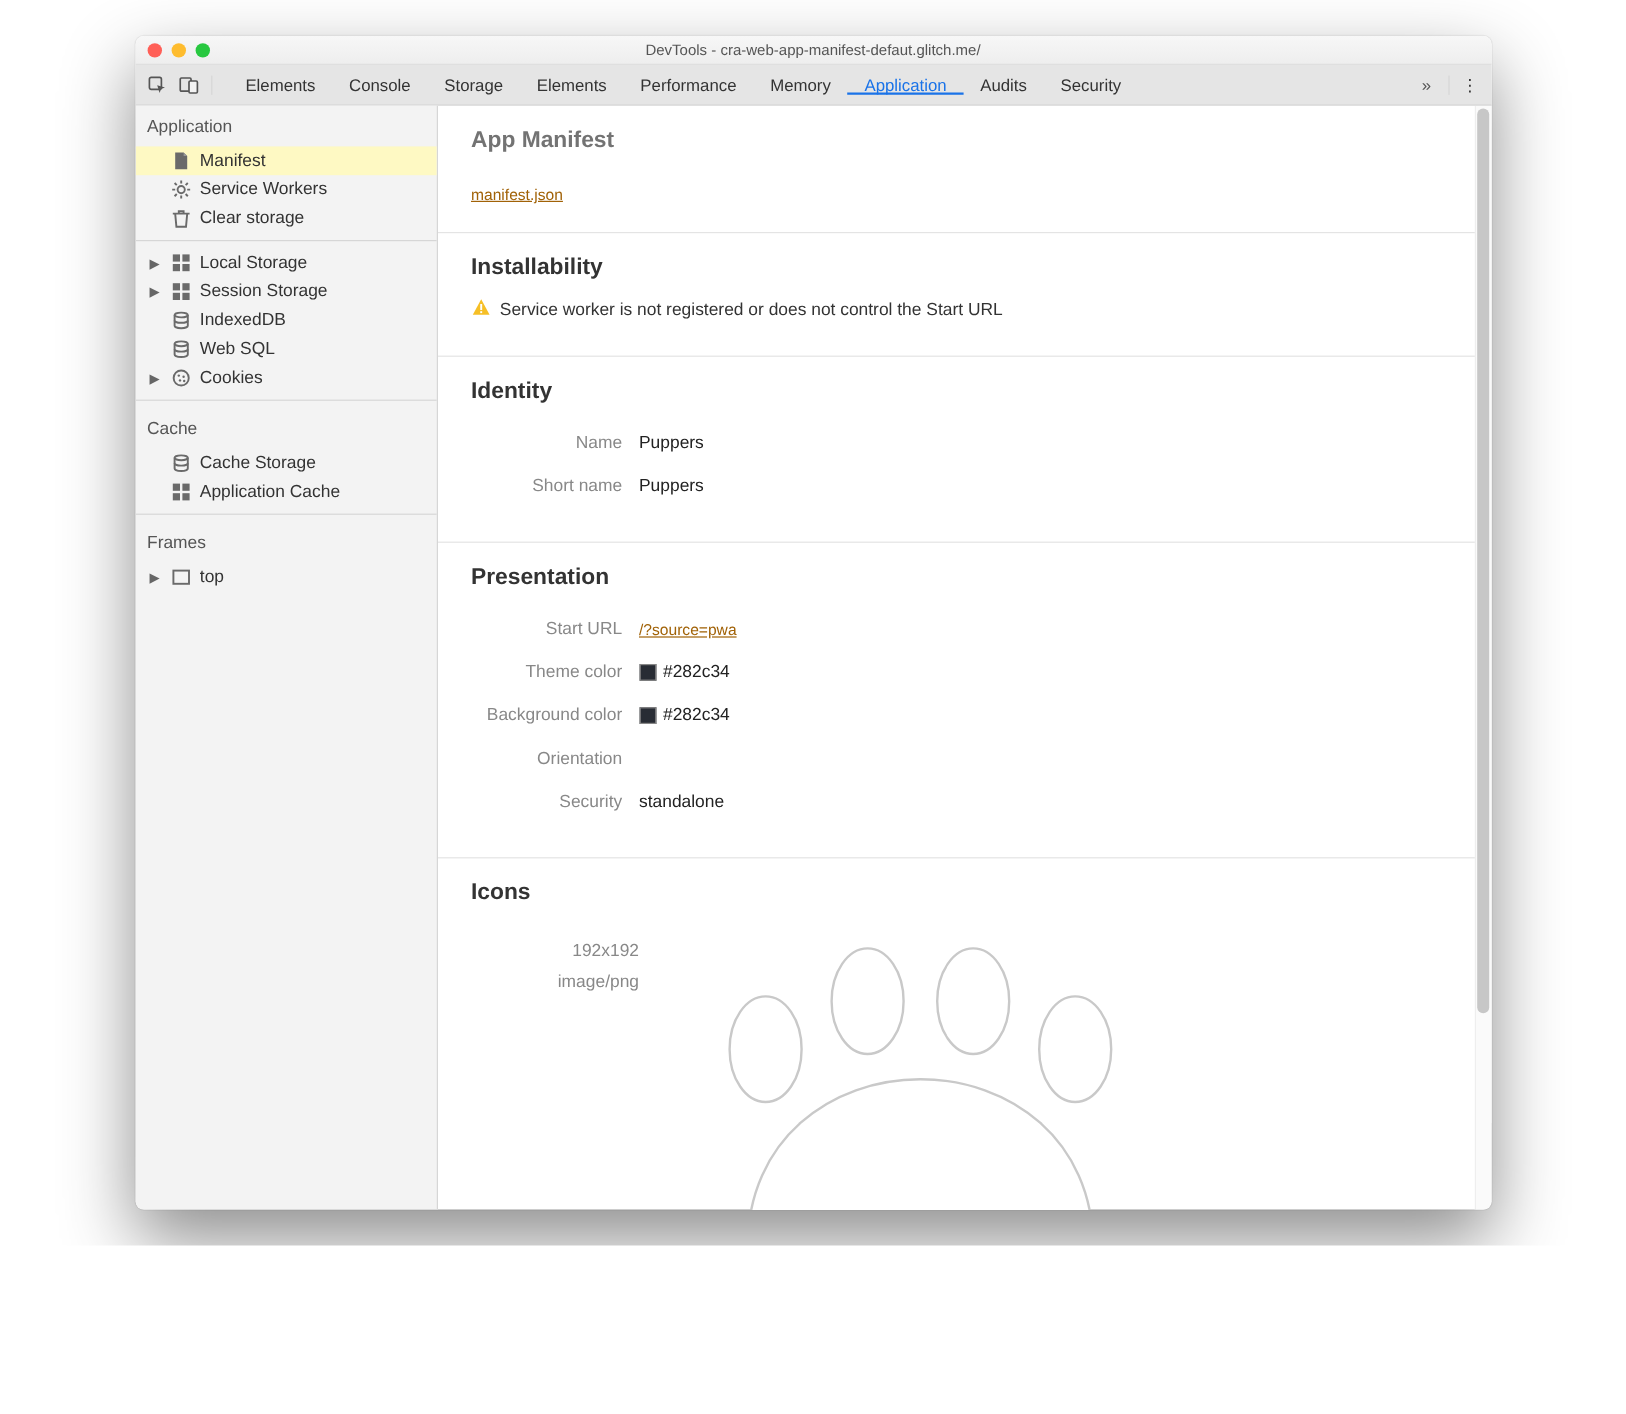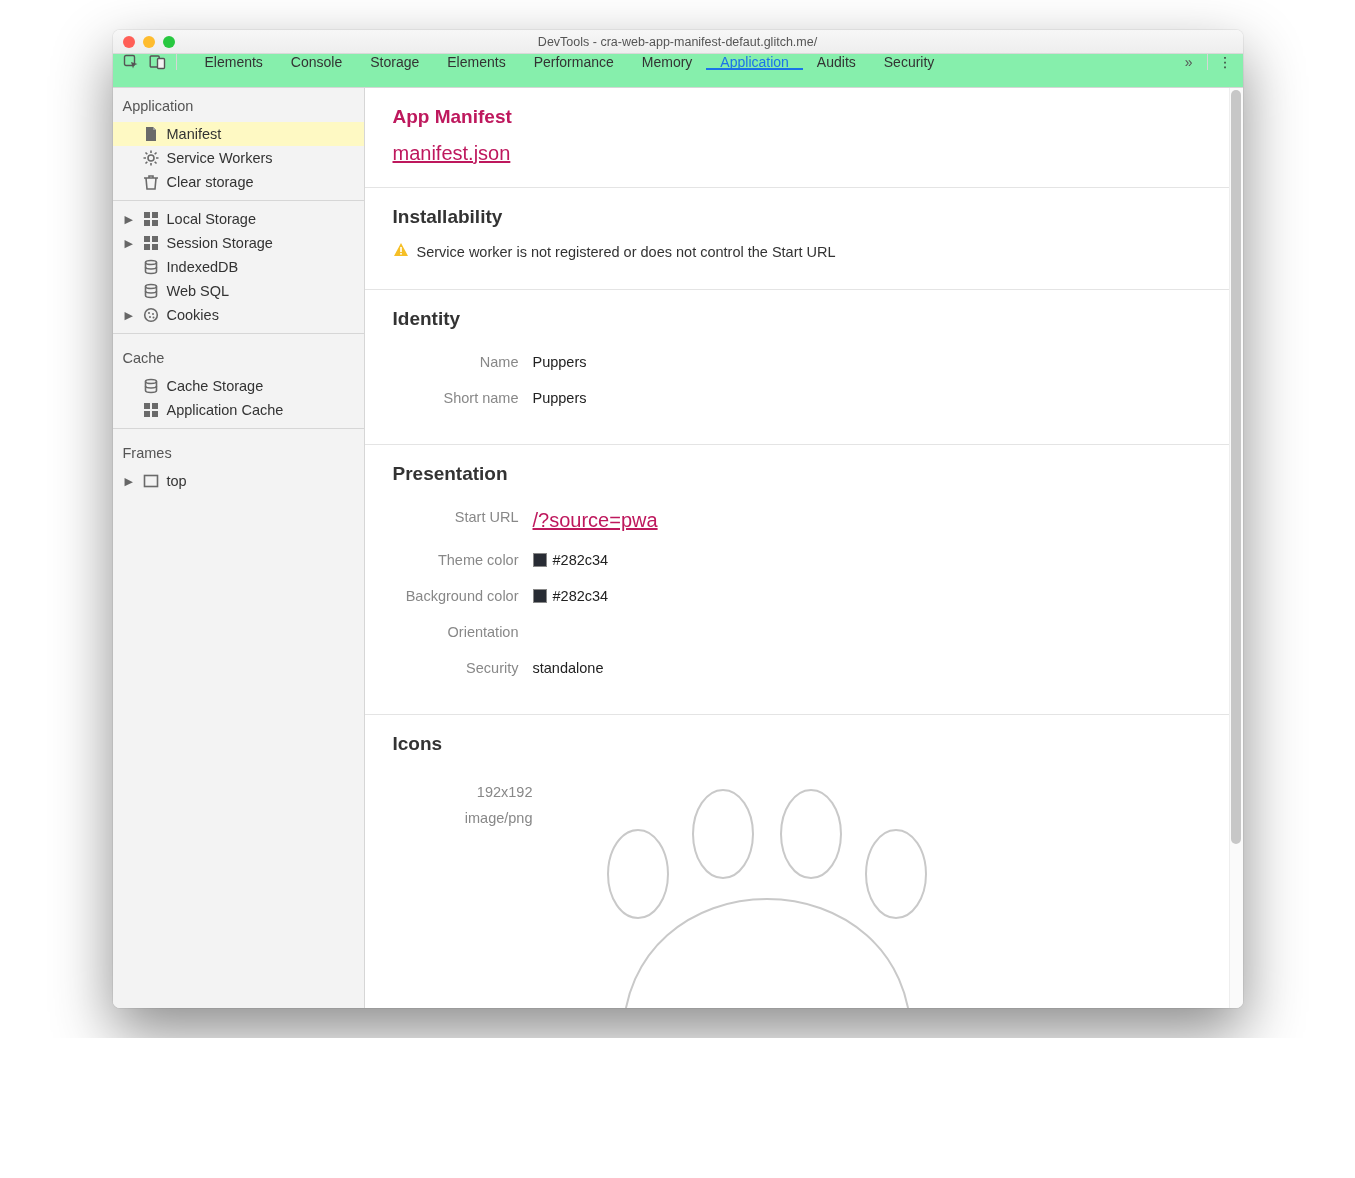--- a/index.html
+++ b/index.html
@@ -31,24 +31,24 @@
     font-size: 12.5px;
     color: #555;
   }
   .traffic { display: flex; gap: 8px; padding-left: 10px; }
   .dot { width: 12px; height: 12px; border-radius: 50%; }
   .dot.red { background:#ff5f57; } .dot.yellow{background:#febc2e;} .dot.green{background:#28c840;}
   .titlebar-title { position:absolute; left:0; right:0; text-align:center; pointer-events:none; }
   
   .tabstrip {
     height: 34px;
-    background: #86efac;
+    background: #e5e5e5;
     border-bottom: 1px solid #d6d6d6;
     display: flex;
-    align-items: flex-start;
+    align-items: center;
     font-size: 14px;
     color: #333;
   }
   .tabstrip-left { display:flex; align-items:center; padding: 0 10px; gap:10px; border-right:1px solid #d6d6d6;}
   .tabstrip-tabs { display:flex; align-items:center; gap:0; padding-left:14px; flex:1;}
   .tabstrip-tab { padding: 0 14px; height:100%; display:flex; align-items:center; cursor:pointer; color:#333; }
   .tabstrip-tab.active { color:#1a73e8; box-shadow: inset 0 -2px 0 #1a73e8; }
   .tabstrip-more { padding: 0 14px; display:flex; align-items:center; color:#555;}
   .tabstrip-menu { width:36px; display:flex; align-items:center; justify-content:center; border-left:1px solid #d6d6d6;}
   .icon-svg { display:block; }
@@ -62,22 +62,22 @@
     padding: 4px 10px 4px 30px;
     font-size:14.5px; color:#333; cursor:pointer;
   }
   .side-item.selected { background:#fef9c3; }
   .side-item .tri { width:10px; margin-left:-18px; color:#666; font-size:11px;}
   .side-item .icon { width:16px; height:16px; color:#6a6a6a; display:flex; align-items:center; justify-content:center;}
   .side-sep { height:1px; background:#d6d6d6; margin: 6px 0; }
   
   .main { flex:1; overflow:auto; position:relative; }
   .main-inner { padding: 18px 28px 0 28px; }
-  .h1 { font-size:19px; font-weight:600; color:#be185d; margin-bottom:14px;}
-  .link { color:#be185d; text-decoration:underline; font-size:20px; cursor:pointer;}
+  .h1 { font-size:19px; font-weight:600; color:#737373; margin-bottom:25px;}
+  .link { color:#a16207; text-decoration:underline; font-size:13px; cursor:pointer;}
   .section {
     border-top:1px solid #e4e4e4;
     margin: 22px -28px 0 -28px;
     padding: 18px 28px 6px 28px;
   }
   .section-title { font-weight:600; font-size:19px; color:#333; margin-bottom:14px;}
   .warn-row { display:flex; align-items:center; gap:8px; font-size:14.5px; color:#333;}
   .warn-icon { color:#f0ad00; }
   .kv { display:flex; padding: 10px 0; font-size:14.5px;}
   .kv .k { width:140px; text-align:right; color:#888; padding-right:14px;}

